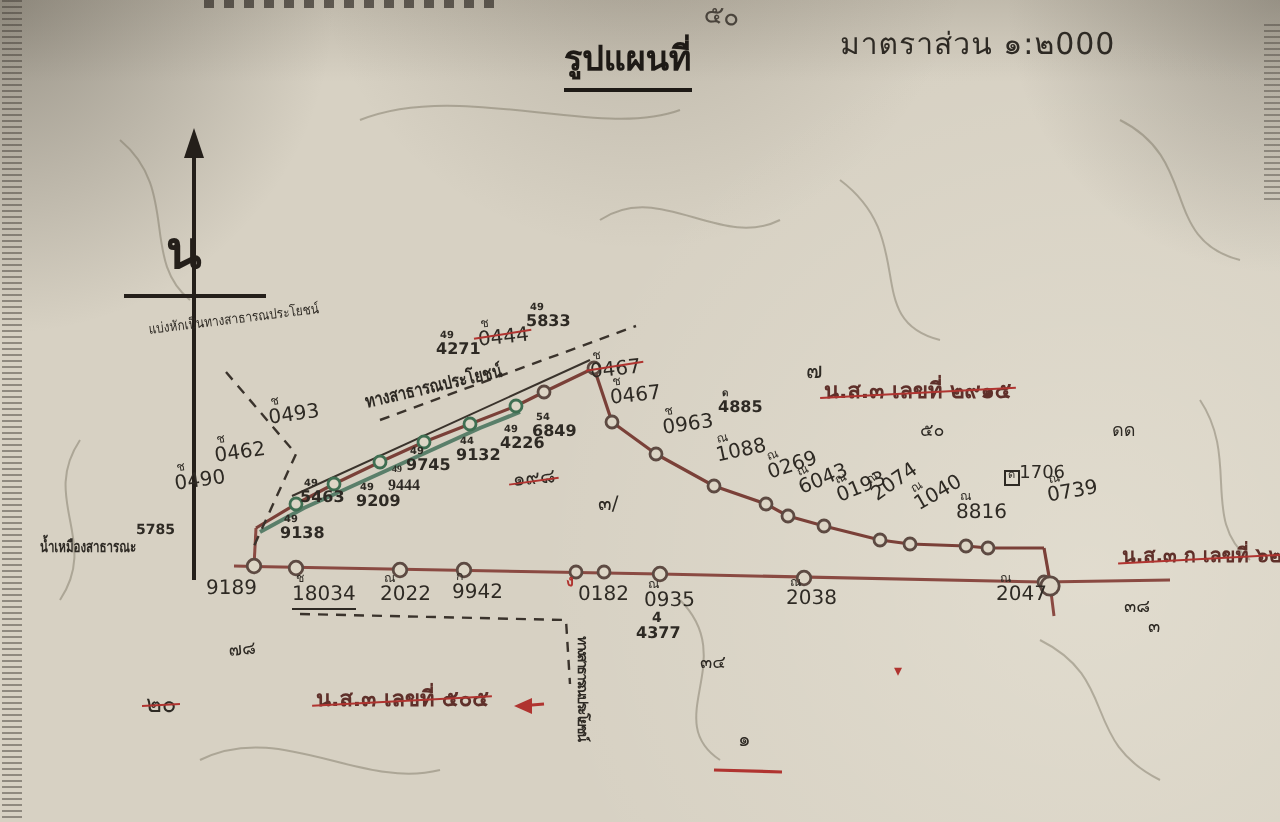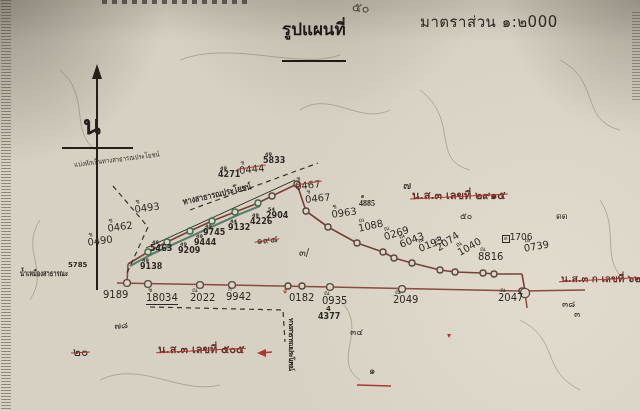--- a/index.html
+++ b/index.html
@@ -19,21 +19,21 @@
   }
   .strip{position:absolute;background:repeating-linear-gradient(180deg, rgba(52,46,40,.55) 0 1px, rgba(52,46,40,0) 1px 3px);}
   .strip.left{left:1px;top:0;width:10px;height:411px;opacity:.8;}
   .strip.right{right:0;top:12px;width:8px;height:90px;opacity:.7;}
   .topfrag{position:absolute;left:102px;top:0;width:145px;height:4px;
     background:repeating-linear-gradient(90deg, rgba(40,35,30,.65) 0 5px, rgba(40,35,30,0) 5px 10px);}
   .hdr-scale{position:absolute;color:var(--ink);font-size:15px;letter-spacing:.5px;white-space:nowrap;}
   #scaleL{left:36px;top:22px;}
   #scaleR{left:420px;top:10px;}
   #mapTitle{position:absolute;left:282px;top:15px;font-size:17px;font-weight:bold;color:#1e1a16;
-    border-bottom:2px solid #1e1a16;padding-bottom:18px;white-space:nowrap;}
+    border-bottom:2px solid #1e1a16;padding-bottom:2px;white-space:nowrap;}
   #hwTop{position:absolute;left:352px;top:-3px;font-size:13px;color:#4a443c;transform:rotate(8deg);}
   #northLabel{position:absolute;left:83px;top:104px;font-size:26px;font-weight:bold;color:#241f1a;}
   svg{position:absolute;left:0;top:0;}
   .road{stroke:var(--road);stroke-width:1.6;fill:none;stroke-linejoin:round;}
   .road2{stroke:var(--road2);stroke-width:1.5;fill:none;}
   .green{stroke:var(--green);stroke-width:2;fill:none;opacity:.85;}
   .blackline{stroke:#3a332c;stroke-width:1;fill:none;}
   .dash{stroke:#3a332c;stroke-width:1.2;stroke-dasharray:5 4;fill:none;}
   .redu{stroke:var(--red);stroke-width:1.6;fill:none;}
   .marker{fill:#ddd6c6;stroke:#5d4a42;stroke-width:1.4;}
@@ -134,56 +134,56 @@
       <div class="ann" style="left: 133px; top: 199px; font-size: 10px; transform: rotate(-8deg);"><span class="sup">ช</span><span>0493</span></div>
       <div class="ann" style="left: 106px; top: 218px; font-size: 10px; transform: rotate(-8deg);"><span class="sup">ช</span><span>0462</span></div>
       <div class="ann" style="left: 86px; top: 232px; font-size: 10px; transform: rotate(-8deg);"><span class="sup">ช</span><span>0490</span></div>
       <div class="ann" style="left: 238px; top: 160px; font-size: 10px; transform: rotate(-6deg);"><span class="sup">ช</span><span>0444</span><i class="strike"></i></div>
       <div class="ann b" style="left: 263px; top: 152px; font-size: 8px;"><span class="sup">49</span><span>5833</span></div>
       <div class="ann b" style="left: 218px; top: 166px; font-size: 8px;"><span class="sup">49</span><span>4271</span></div>
       <div class="ann b" style="left: 182px; top: 198px; font-size: 9px; transform: rotate(-13deg) scaleX(0.8);"><span>ทางสาธารณประโยชน์</span></div>
       <div class="ann" style="left: 294px; top: 176px; font-size: 10px; transform: rotate(-6deg);"><span class="sup">ช</span><span>0467</span><i class="strike"></i></div>
       <div class="ann" style="left: 304px; top: 189px; font-size: 10px; transform: rotate(-6deg);"><span class="sup">ช</span><span>0467</span></div>
       <div class="ann" style="left: 330px; top: 204px; font-size: 10px; transform: rotate(-8deg);"><span class="sup">ช</span><span>0963</span></div>
-      <div class="ann b" style="left: 359px; top: 195px; font-size: 8px; font-family: Liberation Serif, serif;"><span class="sup">ด</span><span>4885</span></div>
+      <div class="ann b" style="left: 359px; top: 195px; font-size: 8px;"><span class="sup">ด</span><span>4885</span></div>
       <div class="ann" style="left: 403px; top: 180px; font-size: 11px;"><span>๗</span></div>
       <div class="ann b" style="left: 412px; top: 190px; font-size: 11px; color: rgb(95, 48, 42);"><span>น.ส.๓ เลขที่ ๒๙๑๕</span><i class="strike"></i></div>
       <div class="ann" style="left: 356px; top: 218px; font-size: 10px; transform: rotate(-12deg);"><span class="sup">ณ</span><span>1088</span></div>
       <div class="ann" style="left: 381px; top: 227px; font-size: 10px; transform: rotate(-18deg);"><span class="sup">ณ</span><span>0269</span></div>
       <div class="ann" style="left: 396px; top: 235px; font-size: 10px; transform: rotate(-22deg);"><span class="sup">ณ</span><span>6043</span></div>
       <div class="ann" style="left: 415px; top: 239px; font-size: 10px; transform: rotate(-22deg);"><span class="sup">ณ</span><span>0193</span></div>
       <div class="ann" style="left: 431px; top: 240px; font-size: 10px; transform: rotate(-35deg);"><span class="sup">ณ</span><span>2074</span></div>
       <div class="ann" style="left: 453px; top: 244px; font-size: 10px; transform: rotate(-30deg);"><span class="sup">ณ</span><span>1040</span></div>
       <div class="ann" style="left: 460px; top: 212px; font-size: 9px;"><span>๕๐</span></div>
       <div class="ann" style="left: 556px; top: 212px; font-size: 9px;"><span>ดด</span></div>
       <div class="ann" style="left: 478px; top: 246px; font-size: 10px;"><span class="sup">ณ</span><span>8816</span></div>
       <div class="ann" style="left: 500px; top: 233px; font-size: 9px;"><span class="sup box">ด</span><span>1706</span></div>
       <div class="ann" style="left: 522px; top: 238px; font-size: 10px; transform: rotate(-10deg);"><span class="sup">ณ</span><span>0739</span></div>
       <div class="ann b" style="left: 68px; top: 262px; font-size: 7px;"><span>5785</span></div>
       <div class="ann b" style="left: 140px; top: 258px; font-size: 8px;"><span class="sup">49</span><span>9138</span></div>
       <div class="ann b" style="left: 150px; top: 240px; font-size: 8px;"><span class="sup">49</span><span>5463</span></div>
       <div class="ann b" style="left: 178px; top: 242px; font-size: 8px;"><span class="sup">49</span><span>9209</span></div>
-      <div class="ann b" style="left: 194px; top: 234px; font-size: 8px;"><span class="sup">49</span><span>9444</span></div>
+      <div class="ann b" style="left: 194px; top: 234px; font-size: 8px; font-family: Liberation Serif, serif;"><span class="sup">49</span><span>9444</span></div>
       <div class="ann b" style="left: 203px; top: 224px; font-size: 8px;"><span class="sup">49</span><span>9745</span></div>
       <div class="ann b" style="left: 228px; top: 219px; font-size: 8px;"><span class="sup">44</span><span>9132</span></div>
       <div class="ann b" style="left: 250px; top: 213px; font-size: 8px;"><span class="sup">49</span><span>4226</span></div>
-      <div class="ann b" style="left: 266px; top: 207px; font-size: 8px;"><span class="sup">54</span><span>2904</span></div>
+      <div class="ann b" style="left: 266px; top: 207px; font-size: 8px;"><span class="sup">54</span><span>6849</span></div>
       <div class="ann b" style="left: 20px; top: 270px; font-size: 8px; transform: scaleX(0.72);"><span>น้ำเหมืองสาธารณะ</span></div>
       <div class="ann" style="left: 256px; top: 236px; font-size: 10px; transform: rotate(-5deg);"><span>๑๙๘</span><i class="strike"></i></div>
       <div class="ann" style="left: 299px; top: 248px; font-size: 10px;"><span>๓/</span></div>
       <div class="ann" style="left: 103px; top: 290px; font-size: 10px;"><span>9189</span></div>
       <div class="ann" style="left: 146px; top: 287px; font-size: 10px;"><span class="sup">ช</span><span class="u">18034</span></div>
       <div class="ann" style="left: 190px; top: 287px; font-size: 10px;"><span class="sup">ณ</span><span>2022</span></div>
       <div class="ann" style="left: 226px; top: 286px; font-size: 10px;"><span class="sup">ก</span><span>9942</span></div>
       <div class="ann" style="left: 289px; top: 293px; font-size: 10px;"><span>0182</span></div>
       <div class="ann b" style="left: 283px; top: 287px; font-size: 8px; color: rgb(176, 52, 48);"><span>ง</span></div>
       <div class="ann" style="left: 322px; top: 290px; font-size: 10px;"><span class="sup">ณ</span><span>0935</span></div>
       <div class="ann b" style="left: 326px; top: 306px; font-size: 7px;"><span>4</span></div>
       <div class="ann b" style="left: 318px; top: 313px; font-size: 8px;"><span>4377</span></div>
-      <div class="ann" style="left: 393px; top: 289px; font-size: 10px;"><span class="sup">ณ</span><span>2049</span></div>
+      <div class="ann" style="left: 393px; top: 289px; font-size: 10px;"><span class="sup">ณ</span><span>2038</span></div>
       <div class="ann" style="left: 498px; top: 287px; font-size: 10px;"><span class="sup">ณ</span><span>2047</span></div>
       <div class="ann b" style="left: 561px; top: 274px; font-size: 10px; color: rgb(95, 48, 42);"><span>น.ส.๓ ก เลขที่ ๖๒</span><i class="strike"></i></div>
       <div class="ann" style="left: 562px; top: 300px; font-size: 9px;"><span>๓๘</span></div>
       <div class="ann" style="left: 574px; top: 310px; font-size: 9px;"><span>๓</span></div>
       <div class="ann" style="left: 114px; top: 322px; font-size: 9px; transform: rotate(-5deg);"><span>๗๘</span></div>
       <div class="ann" style="left: 73px; top: 346px; font-size: 12px;"><span>๒๐</span><i class="strike"></i></div>
       <div class="ann b" style="left: 158px; top: 344px; font-size: 11px; color: rgb(95, 48, 42);"><span>น.ส.๓ เลขที่ ๕๐๕</span><i class="strike"></i></div>
       <div class="ann b vert" style="left: 287px; top: 318px; font-size: 7px;"><span>ทางสาธารณประโยชน์</span></div>
       <div class="ann" style="left: 350px; top: 328px; font-size: 9px;"><span>๓๔</span></div>
       <div class="ann" style="left: 447px; top: 332px; font-size: 8px; color: rgb(176, 52, 48);"><span>▾</span></div>

